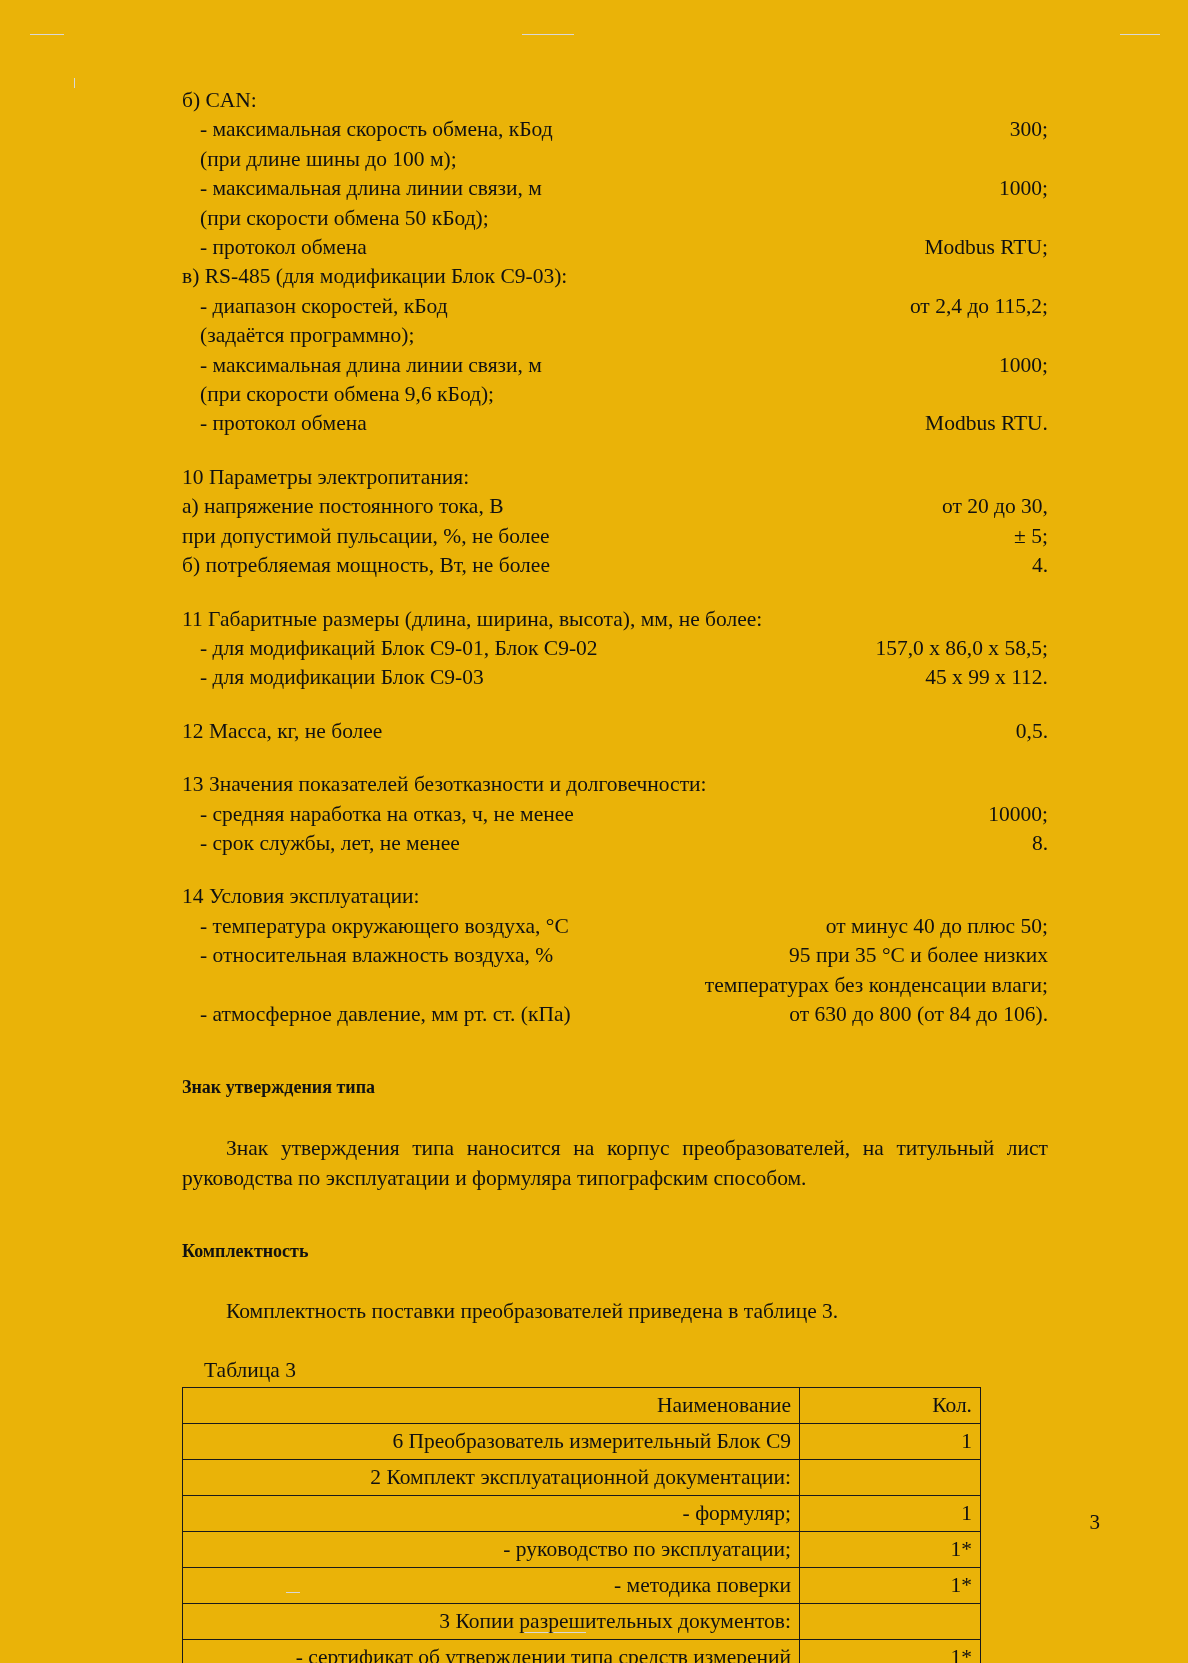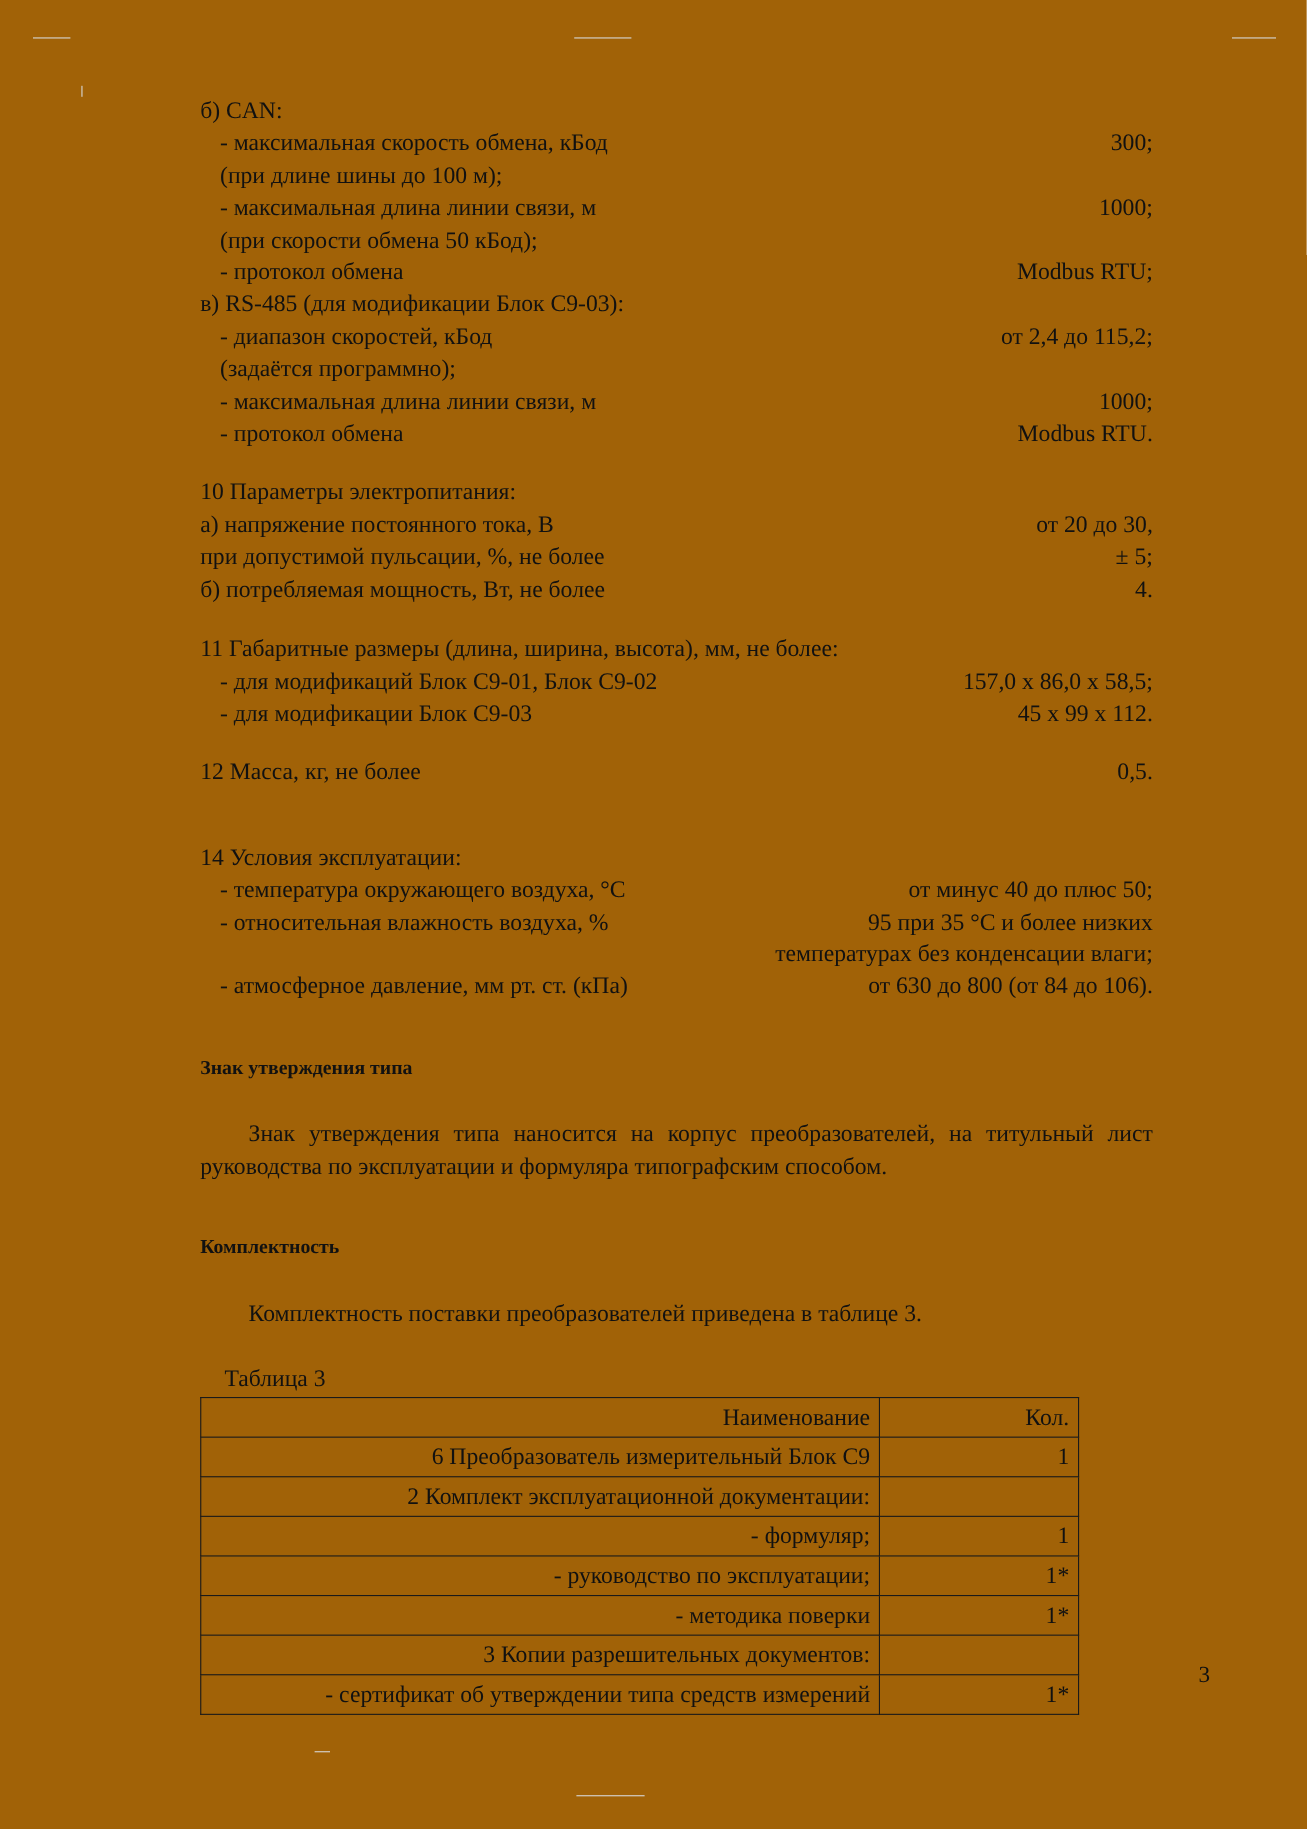--- a/index.html
+++ b/index.html
@@ -8,21 +8,21 @@
     background: #ffffff;
   }
   body {
     font-family: "Liberation Serif", "DejaVu Serif", serif;
     color: #111111;
   }
   .page {
     position: relative;
     width: 1188px;
     height: 1663px;
-    background: #a16207;
+    background: #eab308;
     overflow: hidden;
   }
   
   .edge-mark {
     position: absolute;
     background: #d8d8d8;
   }
   .content {
     position: absolute;
     left: 182px;
@@ -117,40 +117,46 @@
           <div class="spec-row ind-0 no-value"><span class="spec-label">б) CAN:</span></div>
           <div class="spec-row ind-1"><span class="spec-label">- максимальная скорость обмена, кБод</span><span class="spec-value">300;</span></div>
           <div class="spec-row ind-1 no-value"><span class="spec-label">(при длине шины до 100 м);</span></div>
           <div class="spec-row ind-1"><span class="spec-label">- максимальная длина линии связи, м</span><span class="spec-value">1000;</span></div>
           <div class="spec-row ind-1 no-value"><span class="spec-label">(при скорости обмена 50 кБод);</span></div>
           <div class="spec-row ind-1"><span class="spec-label">- протокол обмена</span><span class="spec-value">Modbus RTU;</span></div>
           <div class="spec-row ind-0 no-value"><span class="spec-label">в) RS-485 (для модификации Блок С9-03):</span></div>
           <div class="spec-row ind-1"><span class="spec-label">- диапазон скоростей, кБод</span><span class="spec-value">от 2,4 до 115,2;</span></div>
           <div class="spec-row ind-1 no-value"><span class="spec-label">(задаётся программно);</span></div>
           <div class="spec-row ind-1"><span class="spec-label">- максимальная длина линии связи, м</span><span class="spec-value">1000;</span></div>
+          <div class="spec-row ind-1 no-value"><span class="spec-label">(при скорости обмена 9,6 кБод);</span></div>
           <div class="spec-row ind-1"><span class="spec-label">- протокол обмена</span><span class="spec-value">Modbus RTU.</span></div>
         </div>
         <div class="gap"></div>
         <div class="spec-group">
           <div class="spec-row ind-0 no-value"><span class="spec-label">10 Параметры электропитания:</span></div>
           <div class="spec-row ind-0"><span class="spec-label">а) напряжение постоянного тока, В</span><span class="spec-value">от 20 до 30,</span></div>
           <div class="spec-row ind-0"><span class="spec-label">при допустимой пульсации, %, не более</span><span class="spec-value">± 5;</span></div>
           <div class="spec-row ind-0"><span class="spec-label">б) потребляемая мощность, Вт, не более</span><span class="spec-value">4.</span></div>
         </div>
         <div class="gap"></div>
         <div class="spec-group">
           <div class="spec-row ind-0 no-value"><span class="spec-label">11 Габаритные размеры (длина, ширина, высота), мм, не более:</span></div>
           <div class="spec-row ind-1"><span class="spec-label">- для модификаций Блок С9-01, Блок С9-02</span><span class="spec-value">157,0 x 86,0 x 58,5;</span></div>
           <div class="spec-row ind-1"><span class="spec-label">- для модификации Блок С9-03</span><span class="spec-value">45 x 99 x 112.</span></div>
         </div>
         <div class="gap"></div>
         <div class="spec-group">
           <div class="spec-row ind-0"><span class="spec-label">12 Масса, кг, не более</span><span class="spec-value">0,5.</span></div>
         </div>
         <div class="gap"></div>
+        <div class="spec-group">
+          <div class="spec-row ind-0 no-value"><span class="spec-label">13 Значения показателей безотказности и долговечности:</span></div>
+          <div class="spec-row ind-1"><span class="spec-label">- средняя наработка на отказ, ч, не менее</span><span class="spec-value">10000;</span></div>
+          <div class="spec-row ind-1"><span class="spec-label">- срок службы, лет, не менее</span><span class="spec-value">8.</span></div>
+        </div>
         <div class="gap"></div>
         <div class="spec-group">
           <div class="spec-row ind-0 no-value"><span class="spec-label">14 Условия эксплуатации:</span></div>
           <div class="spec-row ind-1"><span class="spec-label">- температура окружающего воздуха, °C</span><span class="spec-value">от минус 40 до плюс 50;</span></div>
           <div class="spec-row ind-1"><span class="spec-label">- относительная влажность воздуха, %</span><span class="spec-value">95 при 35 °C и более низких</span></div>
           <div class="spec-row ind-1"><span class="spec-label"></span><span class="spec-value">температурах без конденсации влаги;</span></div>
           <div class="spec-row ind-1"><span class="spec-label">- атмосферное давление, мм рт. ст. (кПа)</span><span class="spec-value">от 630 до 800 (от 84 до 106).</span></div>
         </div>
       </div>
 

